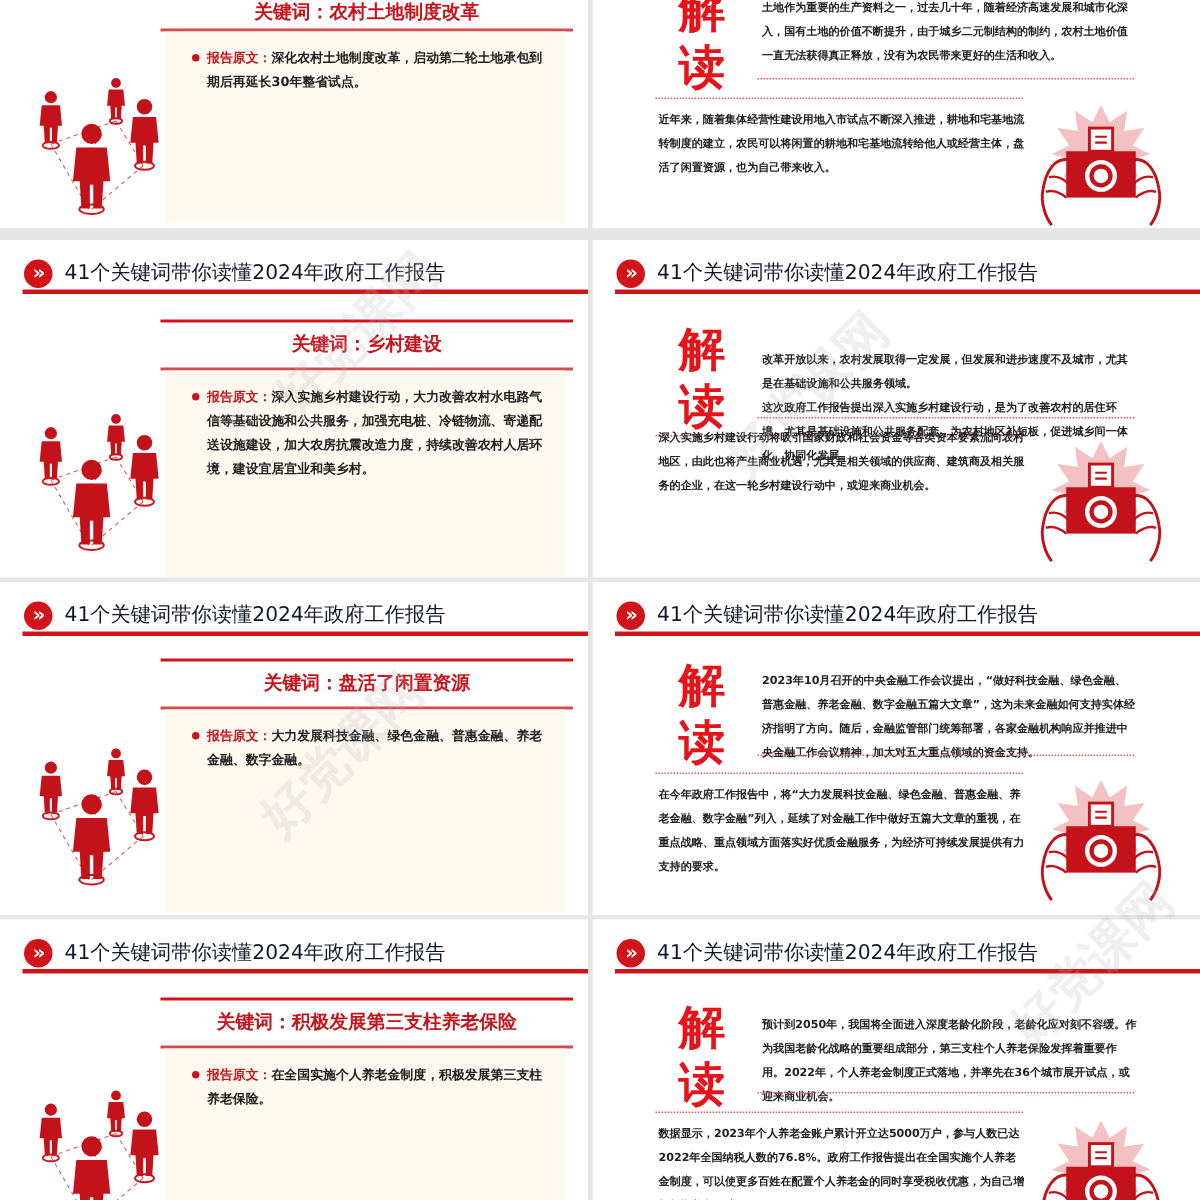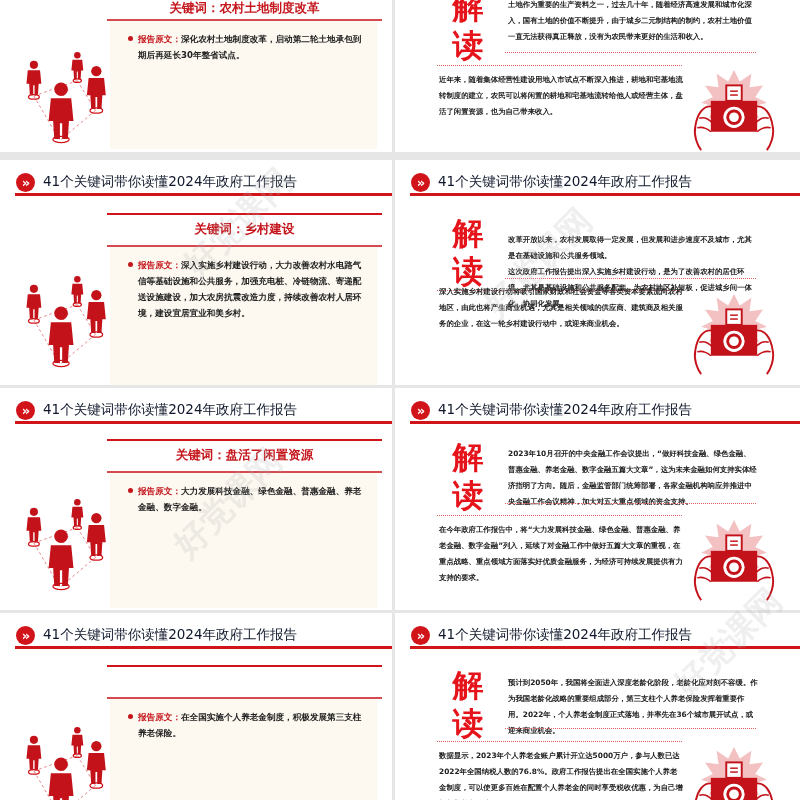--- a/index.html
+++ b/index.html
@@ -186,20 +186,21 @@
       </svg>
   </div>
 
   <div class="slide col-l" style="top:613px; height:190px;">
     <div class="slide-header">
       <div class="header-icon">»</div>
       <div class="header-title">41个关键词带你读懂2024年政府工作报告</div>
     </div>
     <div class="header-line"></div>
     <div class="kw-top-line" style="top:52px;"></div>
+    <div class="kw-title" style="top:60px;">关键词：积极发展第三支柱养老保险</div>
     <div class="kw-bot-line" style="top:84px;"></div>
     <div class="kw-box" style="top:86px; height:112px;">
       <div class="kw-item"><span class="kw-label">报告原文：</span><span>在全国实施个人养老金制度，积极发展第三支柱养老保险。</span></div>
     </div>
     <svg class="people" style="top:108px;" viewBox="0 0 105 115">
         <use href="#people-group"></use>
       </svg>
   </div>
 
   <div class="slide col-r" style="top:613px; height:190px;">

